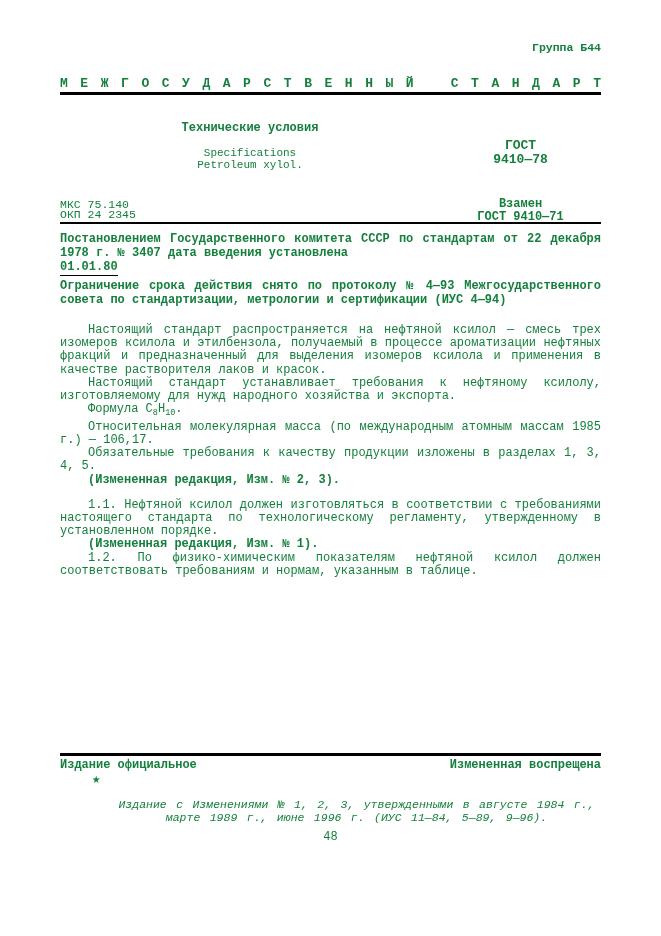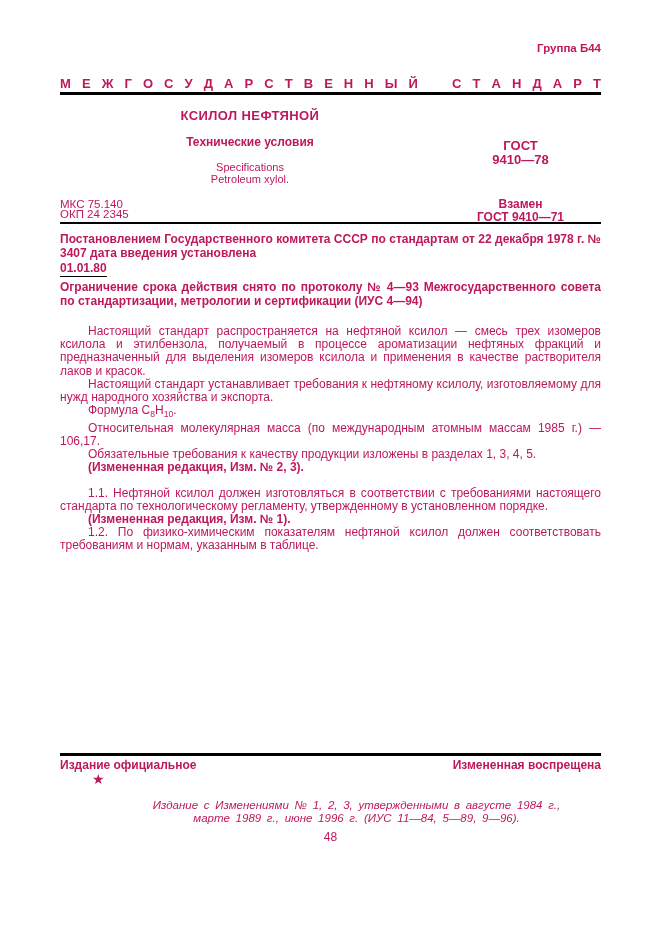--- a/index.html
+++ b/index.html
@@ -2,22 +2,22 @@
 <html lang="ru"><head>
 <meta charset="utf-8">
 <style>
   * { margin: 0; padding: 0; box-sizing: border-box; }
   html, body { background: #e9e9e9; }
   body { width: 661px; height: 936px; margin: 0; }
   .page {
     position: relative;
     width: 661px; height: 936px;
     background: #ffffff;
-    color: #be185d;
-    font-family: Liberation Sans, sans-serif;
+    color: #15803d;
+    font-family: Liberation Mono, monospace;
     overflow: hidden;
   }
   .content { position: absolute; left: 60px; top: 0; width: 541px; }
 
   .group-line { margin-top: 42px; text-align: right; font-weight: bold; font-size: 11.5px; line-height: 12px; }
 
   .std-line {
     margin-top: 23px; font-weight: bold; font-size: 13px; line-height: 13px;
     display: flex; justify-content: space-between; width: 100%;
   }
@@ -91,21 +91,20 @@
         <span>Д</span>
         <span>А</span>
         <span>Р</span>
         <span>Т</span>
       </div>
 
     <div class="thick-rule"></div>
 
     <div class="title-row">
       <div class="title-left">
-        <div class="title-ru">КСИЛОЛ НЕФТЯНОЙ</div>
         <div class="subtitle-ru">Технические условия</div>
         <div class="title-en">
           <div>Specifications</div>
           <div>Petroleum xylol.</div>
         </div>
       </div>
       <div class="title-right">
         <div class="gost-block">
           <div>ГОСТ</div>
           <div>9410—78</div>

